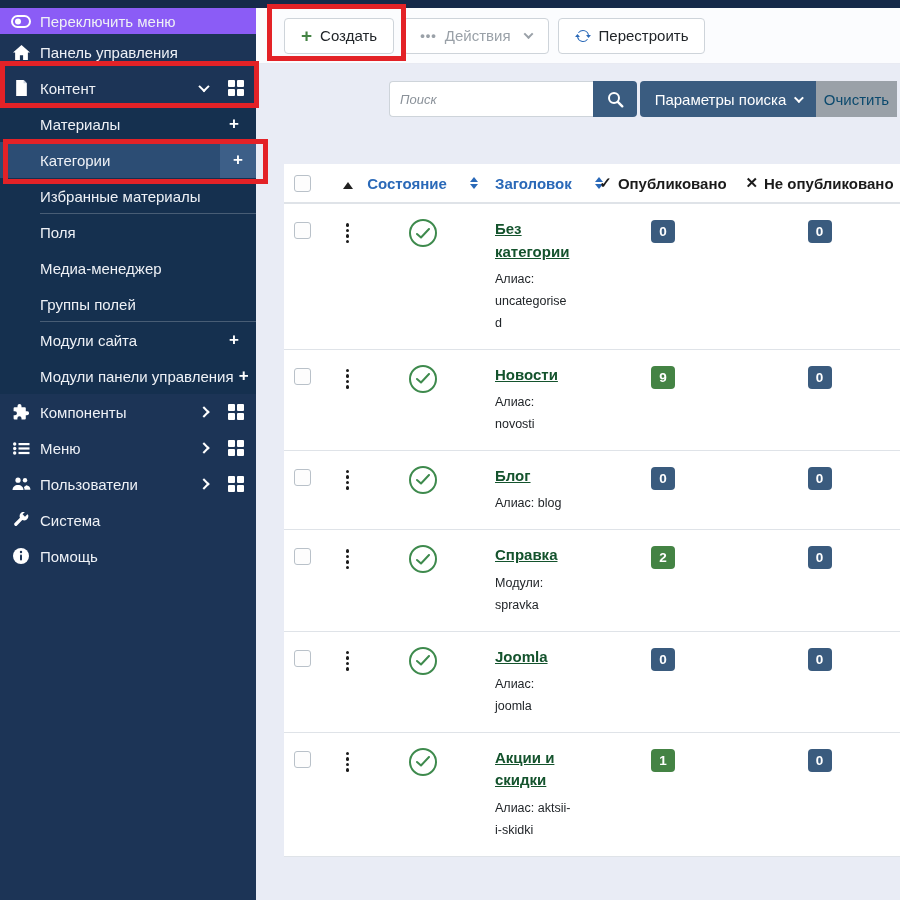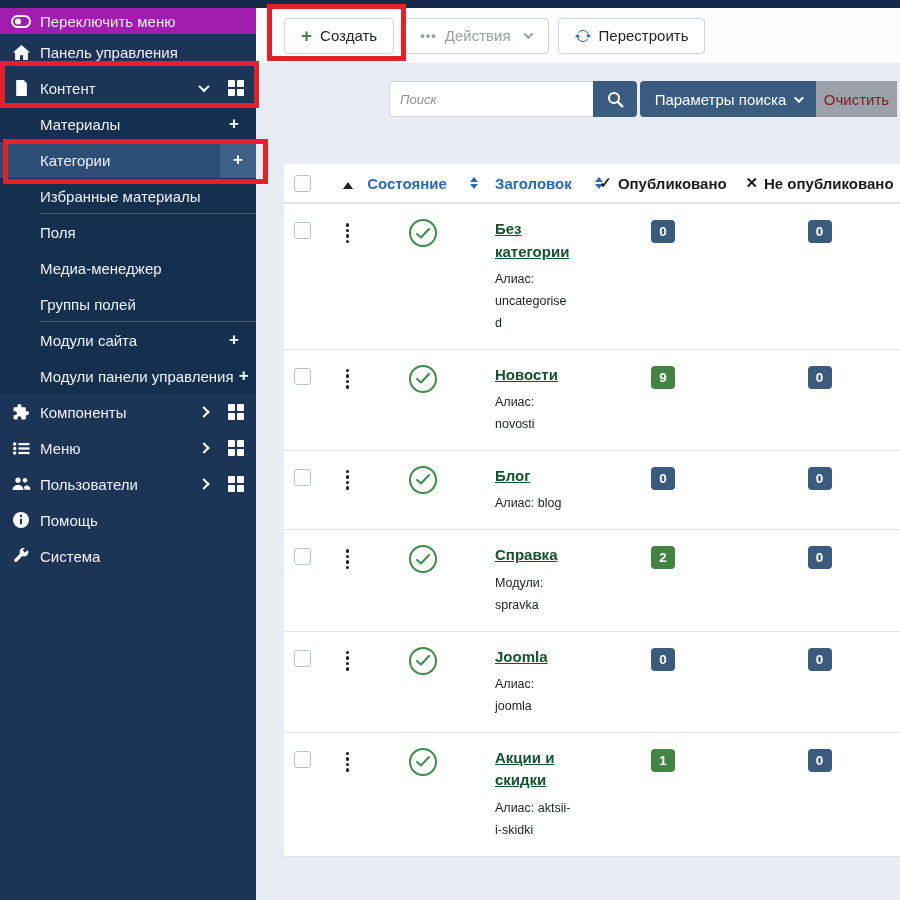--- a/index.html
+++ b/index.html
@@ -15,21 +15,21 @@
   .top-strip { position:absolute; left:0; top:0; width:900px; height:8px; background:#152a4a; }
 
   
   .sidebar { position:absolute; left:0; top:8px; width:256px; height:892px; background:#1c3456; }
   .side-item {
     position:relative; display:flex; align-items:center;
     height:36px; padding:0 12px 0 10px; color:#eef1f6; font-size:15px; cursor:pointer;
   }
   .side-item .ico { width:22px; height:16px; display:flex; align-items:center; justify-content:center; margin-right:8px; flex:0 0 22px; }
   .side-item .lbl { flex:1 1 auto; white-space:nowrap; }
-  .toggle-row { height:26px; background:#a21caf; }
+  .toggle-row { height:26px; background:#8b5cf6; }
   .submenu { background:#15304f; }
   .sub-item { padding-left:40px; }
   .divline { position:absolute; left:40px; right:0; bottom:0; height:1px; background:rgba(255,255,255,.22); }
   .sel-row { background:#2c4d74; }
   .plus { color:#fff; font-size:17px; font-weight:bold; width:20px; text-align:center; flex:0 0 20px; }
   .plus-box { background:#3d5f88; height:36px; width:36px; display:flex; align-items:center; justify-content:center; margin-right:-12px; flex:0 0 36px; }
   .chev { width:8px; height:8px; border-right:2px solid #fff; border-bottom:2px solid #fff; display:inline-block; }
   .chev-down { transform:rotate(45deg) translate(-1px,-1px); }
   .chev-right { transform:rotate(-45deg); }
   .chev-wrap { width:20px; display:flex; justify-content:center; margin-right:14px; flex:0 0 20px; }
@@ -52,21 +52,21 @@
   .search-input { width:204px; height:36px; border:1px solid #ced4da; border-right:none;
                   border-radius:4px 0 0 4px; padding:0 10px; font-size:13px; font-style:italic; color:#444;
                   font-family:"Liberation Sans", sans-serif; outline:none; background:#fff; }
   .search-input::placeholder { color:#8a9199; font-style:italic; }
   .search-btn { width:44px; height:36px; background:#3a5c80; border:none; border-radius:0 4px 4px 0;
                 display:flex; align-items:center; justify-content:center; cursor:pointer; }
   .opts-btn { margin-left:3px; width:176px; height:36px; background:#3a5c80; border:none; border-radius:4px 0 0 4px;
               color:#fff; font-size:15px; display:flex; align-items:center; justify-content:center; gap:8px; cursor:pointer;
               font-family:"Liberation Sans", sans-serif; }
   .opts-btn .chev-w { width:7px; height:7px; border-right:2px solid #fff; border-bottom:2px solid #fff; transform:rotate(45deg) translateY(-2px); display:inline-block; }
-  .clear-btn { width:81px; height:36px; background:#9aa1a8; border:none; color:#7f1d1d; font-size:15px; cursor:pointer;
+  .clear-btn { width:81px; height:36px; background:#9aa1a8; border:none; color:#0c4a6e; font-size:15px; cursor:pointer;
                font-family:"Liberation Sans", sans-serif; }
 
   
   .table { position:absolute; left:284px; top:164px; width:616px; background:#fff; border-bottom:1px solid #dfe3e8; }
   .trow { display:grid; grid-template-columns:46px 35px 115px 107px 152px 1fr; align-items:start;
           padding:14px 0 14px 0; border-top:1px solid #dfe3e8; }
   .thead { border-top:none; border-bottom:1px solid #dfe3e8; padding:10px 0; align-items:center; }
   .cell-check { padding-left:10px; }
   .cbx { width:17px; height:17px; border:1.5px solid #b9c1c9; border-radius:3px; background:#fdfdfd; margin-top:4px; cursor:pointer; }
   .thead .cbx { margin-top:0; }
@@ -237,35 +237,35 @@
         <i></i>
         <i></i>
         <i></i>
         <i></i>
       </span>
   </div>
 
   <div class="side-item">
     <span class="ico">
       <svg width="16" height="16" viewBox="0 0 16 16">
+          <path d="M15.2 3.1a4.3 4.3 0 0 1-5.9 5L4 13.4a1.6 1.6 0 0 1-2.3-2.3L7 5.8a4.3 4.3 0 0 1 5-5.9L9.6 2.3 12 4.7l2.4-2.4z" fill="#fff"></path>
+        </svg>
+    </span>
+    <span class="lbl">Система</span>
+  </div>
+
+  <div class="side-item">
+    <span class="ico">
+      <svg width="16" height="16" viewBox="0 0 16 16">
           <circle cx="8" cy="8" r="8" fill="#fff"></circle>
           <rect x="7" y="6.6" width="2" height="6" rx="1" fill="#1c3456"></rect>
           <circle cx="8" cy="4" r="1.2" fill="#1c3456"></circle>
         </svg>
     </span>
     <span class="lbl">Помощь</span>
-  </div>
-
-  <div class="side-item">
-    <span class="ico">
-      <svg width="16" height="16" viewBox="0 0 16 16">
-          <path d="M15.2 3.1a4.3 4.3 0 0 1-5.9 5L4 13.4a1.6 1.6 0 0 1-2.3-2.3L7 5.8a4.3 4.3 0 0 1 5-5.9L9.6 2.3 12 4.7l2.4-2.4z" fill="#fff"></path>
-        </svg>
-    </span>
-    <span class="lbl">Система</span>
   </div>
 </nav>
 
 <div class="toolbar">
   <button class="btn">
     <span class="plus-green">+</span>
     <span>Создать</span>
   </button>
   <button class="btn btn-disabled">
     <span class="dots-h">•••</span>

